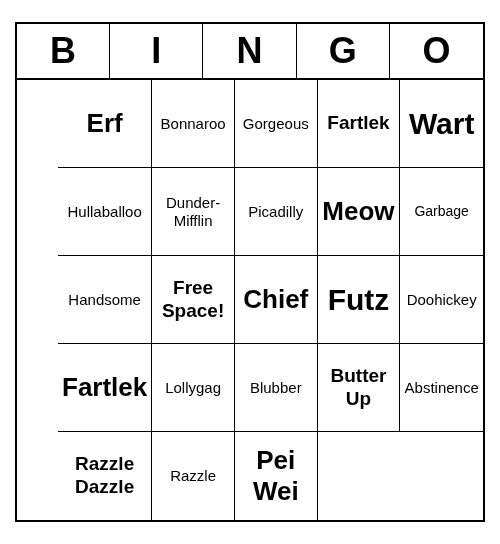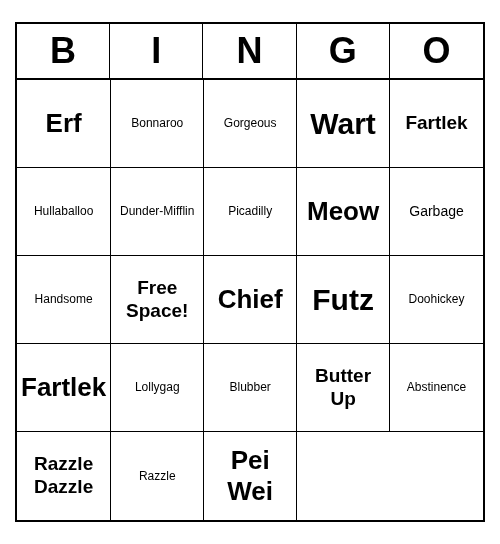--- a/index.html
+++ b/index.html
@@ -39,20 +39,21 @@
     }
 
     .header-cell:last-child {
       border-right: none;
     }
 
     .bingo-grid {
       display: grid;
       grid-template-columns: repeat(5, 1fr);
       grid-template-rows: repeat(5, 88px);
+      padding-left: 41px;
     }
 
     .cell {
       border-right: 1px solid #000;
       border-bottom: 1px solid #000;
       display: flex;
       align-items: center;
       justify-content: center;
       text-align: center;
       padding: 4px;
@@ -80,21 +81,21 @@
       font-size: 19px;
       font-weight: bold;
     }
 
     .cell-text.xlarge {
       font-size: 30px;
       font-weight: bold;
     }
 
     .cell-text.small {
-      font-size: 12px;
+      font-size: 15px;
     }
   </style>
 </head>
 <body>
 
 <div class="bingo-card">
   <div class="bingo-header">
   <div class="header-cell">B</div>
       <div class="header-cell">I</div>
       <div class="header-cell">N</div>
@@ -105,24 +106,24 @@
   <div class="cell">
         <span class="cell-text large">Erf</span>
       </div>
       <div class="cell">
         <span class="cell-text small">Bonnaroo</span>
       </div>
       <div class="cell">
         <span class="cell-text small">Gorgeous</span>
       </div>
       <div class="cell">
-        <span class="cell-text xlarge">Wart</span>
+        <span class="cell-text medium">Fartlek</span>
       </div>
       <div class="cell">
-        <span class="cell-text medium">Fartlek</span>
+        <span class="cell-text xlarge">Wart</span>
       </div>
       <div class="cell">
         <span class="cell-text small">Hullaballoo</span>
       </div>
       <div class="cell">
         <span class="cell-text small">Dunder-Mifflin</span>
       </div>
       <div class="cell">
         <span class="cell-text small">Picadilly</span>
       </div>

